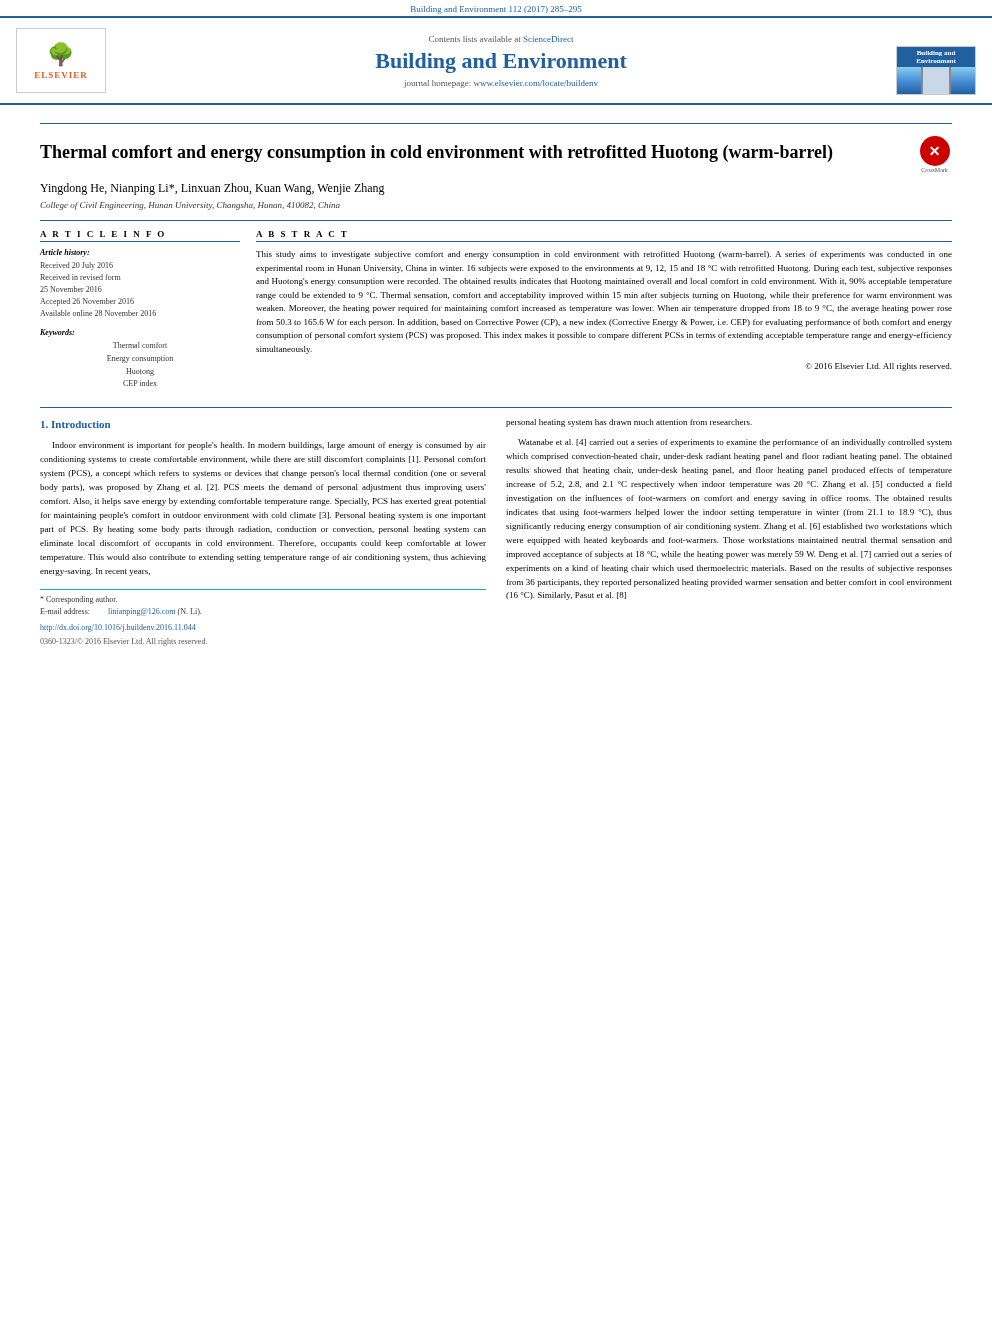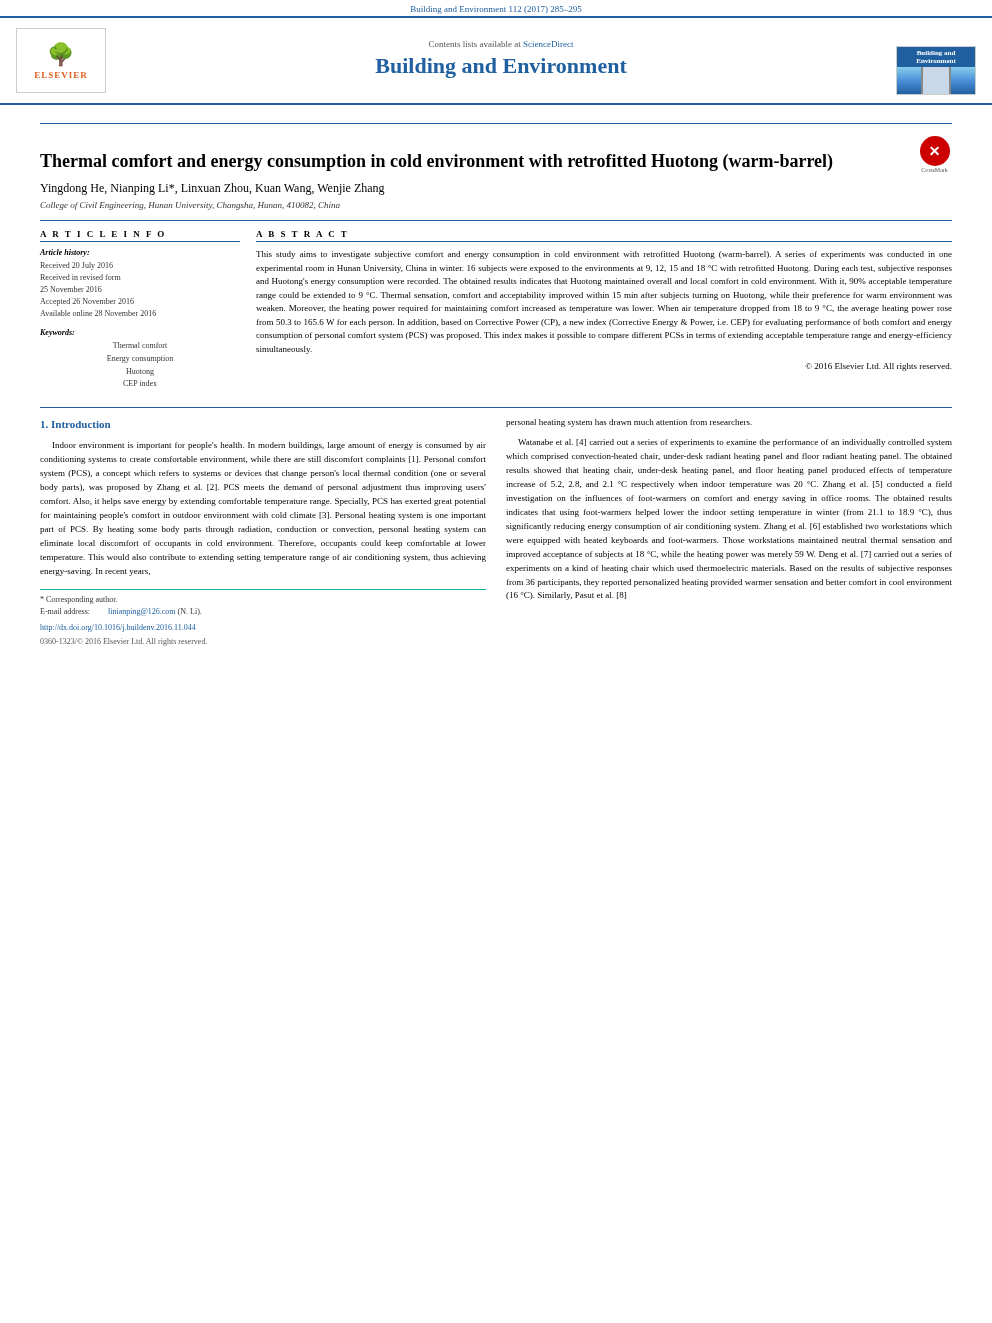--- a/index.html
+++ b/index.html
@@ -126,21 +126,21 @@
     }
 
     
     .article-content {
       padding: 10px 40px 10px 40px;
     }
 
     
     .article-title-section {
       display: flex;
-      align-items: flex-end;
+      align-items: center;
       margin-bottom: 8px;
       gap: 22px;
     }
     .article-title {
       font-size: 18px;
       font-weight: bold;
       color: #000;
       line-height: 1.3;
       flex: 1;
       font-family: Georgia, serif;
@@ -305,20 +305,24 @@
     <div class="elsevier-tree-icon">🌳</div>
     <div class="elsevier-text">ELSEVIER</div>
   </div>
 
   <div class="center-info">
     <div class="contents-line">
       <span>Contents lists available at</span>
       <span class="scidir-link">ScienceDirect</span>
     </div>
     <div class="journal-title">Building and Environment</div>
+    <div class="homepage-line">
+      <span>journal homepage:</span>
+      <span class="homepage-link">www.elsevier.com/locate/buildenv</span>
+    </div>
   </div>
 
   <div class="right-journal-box right-logo">
     <div class="rjb-top">Building and<br>Environment</div>
     <div class="rjb-img">
       <div class="rjb-building"></div>
     </div>
   </div>
 </div>
 

